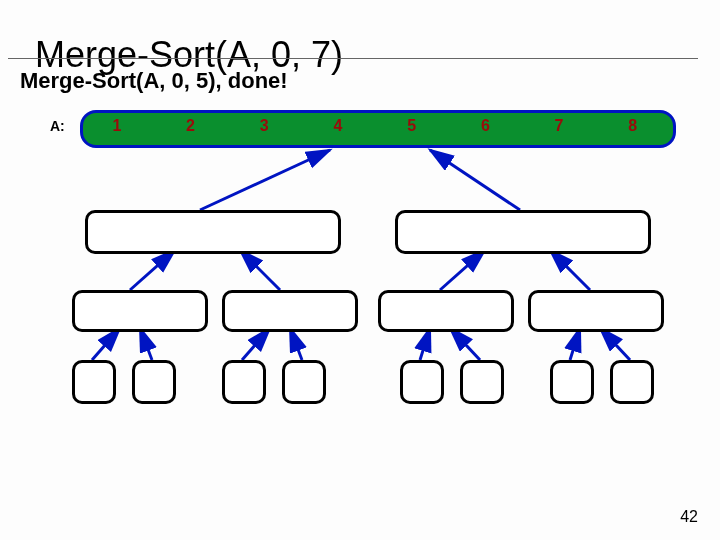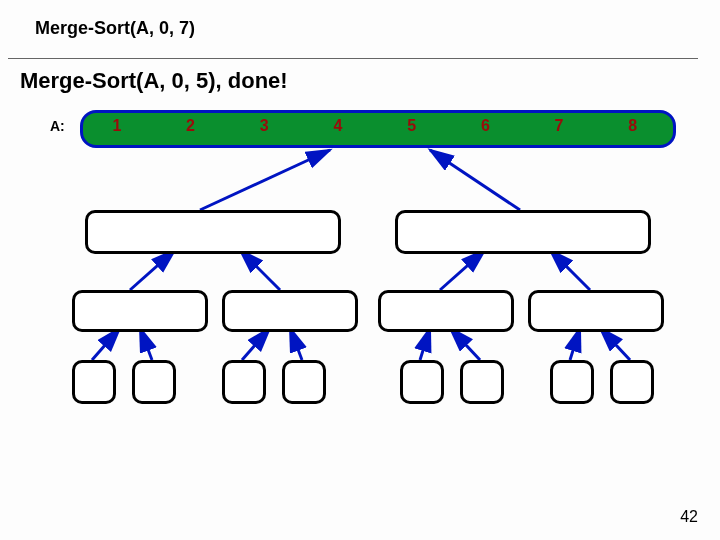--- a/index.html
+++ b/index.html
@@ -1,16 +1,16 @@
 <!DOCTYPE html>
 <html><head>
 <meta charset="utf-8">
 <style>
   html,body{margin:0;padding:0;width:720px;height:540px;background:#fdfdfd;font-family:Arial,Helvetica,sans-serif;position:relative;}
-  #title{position:absolute;left:35px;top:18px;font-size:18px;font-weight:bold;}
+  #title{position:absolute;left:35px;top:34px;font-size:36px;font-weight:normal;}
   #line{position:absolute;left:8px;top:58px;width:690px;height:0;border-top:1px solid #666;}
   #subtitle{position:absolute;left:20px;top:68px;font-size:22px;font-weight:bold;}
   #labelA{position:absolute;left:50px;top:118px;font-size:14px;font-weight:bold;}
   #arrWrap{position:absolute;left:80px;top:110px;}
   #arrBack{position:absolute;left:0;top:0;width:590px;height:32px;background:#0a8f2e;border:3px solid #0014c2;border-radius:16px;}
   .cell{position:absolute;top:0;width:73.7px;height:32px;line-height:32px;text-align:center;font-size:16px;font-weight:bold;color:#9b0a0a;}
   .box{position:absolute;background:#fff;border:3px solid #000;border-radius:10px;}
   .leaf{width:38px;height:38px;}
   .pagenum{position:absolute;right:22px;bottom:14px;font-size:16px;}
   svg{position:absolute;left:0;top:0;width:720px;height:540px;pointer-events:none;}

